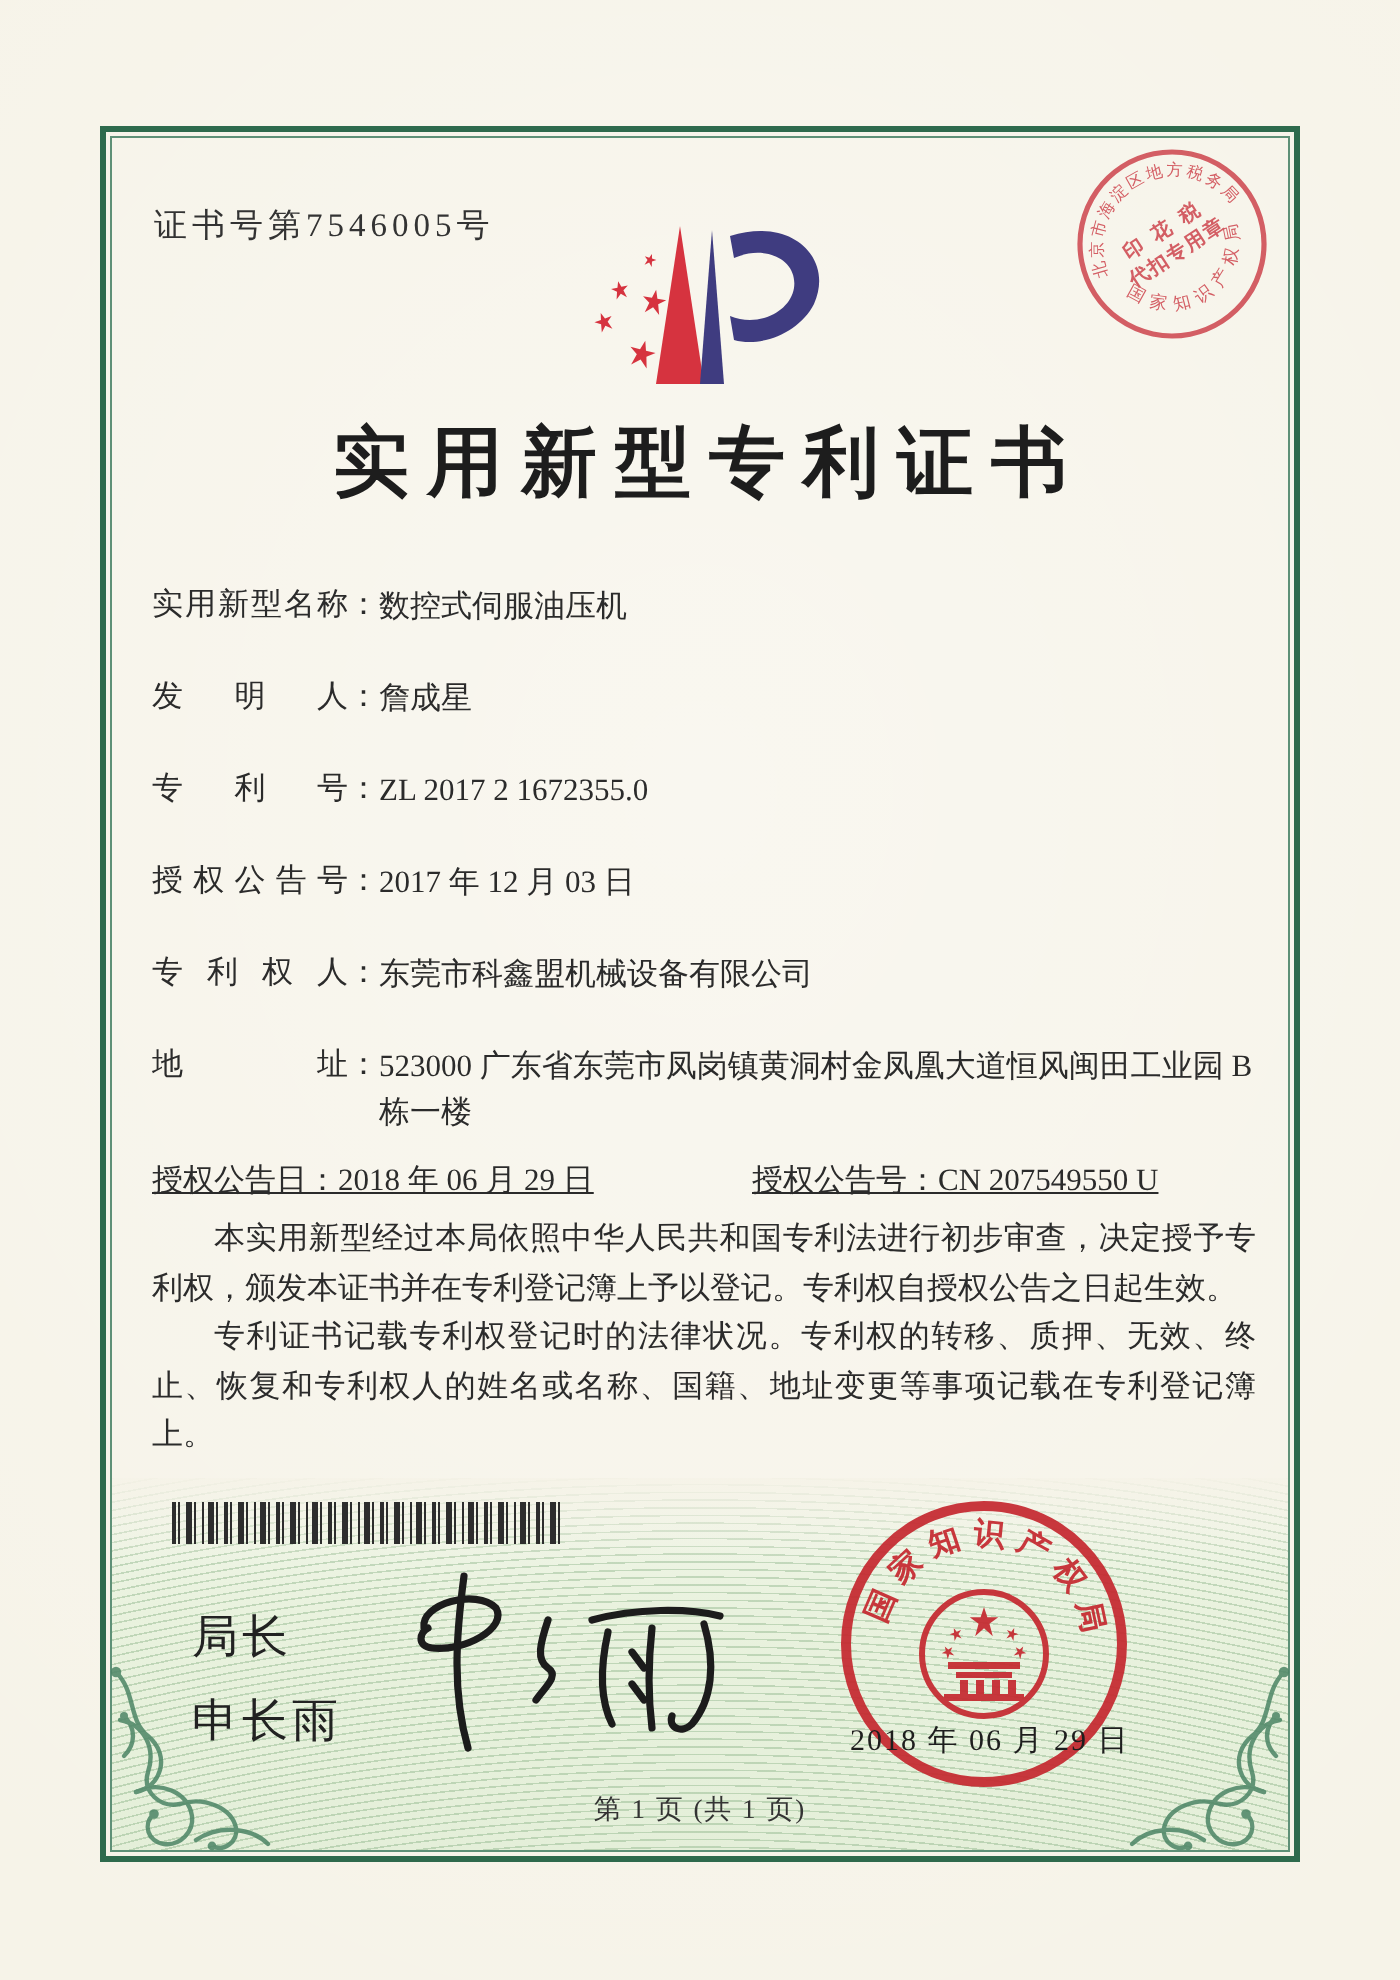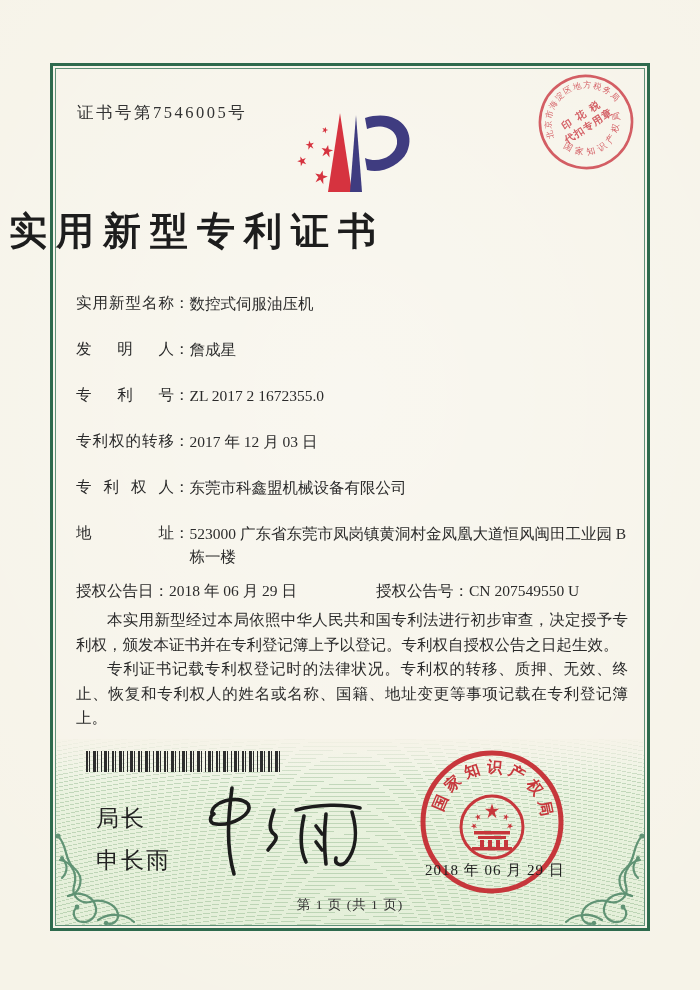--- a/index.html
+++ b/index.html
@@ -34,25 +34,25 @@
   .flourish{position:absolute;bottom:-2px;width:100px;height:125px;opacity:.85;}
   .flourish.left{left:-2px;}
   .flourish.right{right:-2px;transform:scaleX(-1);}
 
   .cert-no{
     position:absolute;left:77px;top:102px;font-size:16.5px;letter-spacing:2.5px;
     color:#333;
   }
   .logo{position:absolute;left:273px;top:104px;width:154px;height:102px;}
   .title{
-    position:absolute;left:0;right:0;top:206px;text-align:left;
+    position:absolute;left:0;right:0;top:206px;text-align:center;
     font-size:38px;font-weight:bold;letter-spacing:9px;color:#1d1d1d;
     text-indent:9px;
   }
-  .fields{position:absolute;left:76px;top:292px;width:552px;font-size:15.5px;}
+  .fields{position:absolute;left:76px;top:292px;width:552px;font-size:15.5px;text-decoration:underline;}
   .frow{margin-bottom:23px;line-height:21px;white-space:nowrap;}
   .frow .lab{
     display:inline-block;width:98px;text-align:justify;text-align-last:justify;
     vertical-align:top;
   }
   .frow .colon{display:inline-block;vertical-align:top;}
   .frow .val{display:inline-block;vertical-align:top;white-space:normal;width:440px;line-height:23px;}
   .frow.addr{margin-bottom:10px;}
   .grant-row{display:flex;line-height:21px;margin-top:12px;}
   .grant-left{width:300px;}
@@ -157,21 +157,21 @@
     <div class="frow">
       <span class="lab">实用新型名称</span><span class="colon">：</span><span class="val">数控式伺服油压机</span>
     </div>
     <div class="frow">
       <span class="lab">发明人</span><span class="colon">：</span><span class="val">詹成星</span>
     </div>
     <div class="frow">
       <span class="lab">专利号</span><span class="colon">：</span><span class="val">ZL 2017 2 1672355.0</span>
     </div>
     <div class="frow">
-      <span class="lab">专利权的转移</span><span class="colon">：</span><span class="val">2017 年 12 月 03 日</span>
+      <span class="lab">授权公告号</span><span class="colon">：</span><span class="val">2017 年 12 月 03 日</span>
     </div>
     <div class="frow">
       <span class="lab">专利权人</span><span class="colon">：</span><span class="val">东莞市科鑫盟机械设备有限公司</span>
     </div>
     <div class="frow addr">
       <span class="lab">地址</span><span class="colon">：</span><span class="val">523000 广东省东莞市凤岗镇黄洞村金凤凰大道恒风闽田工业园 B 栋一楼</span>
     </div>
     <div class="grant-row">
       <span class="grant-left"><span>授权公告日：</span><span>2018 年 06 月 29 日</span></span>
       <span><span>授权公告号：</span><span>CN 207549550 U</span></span>

